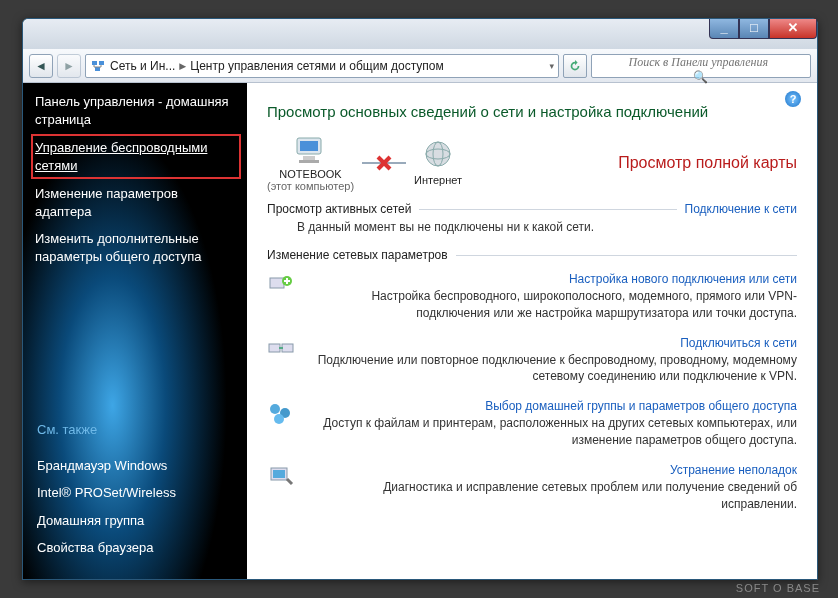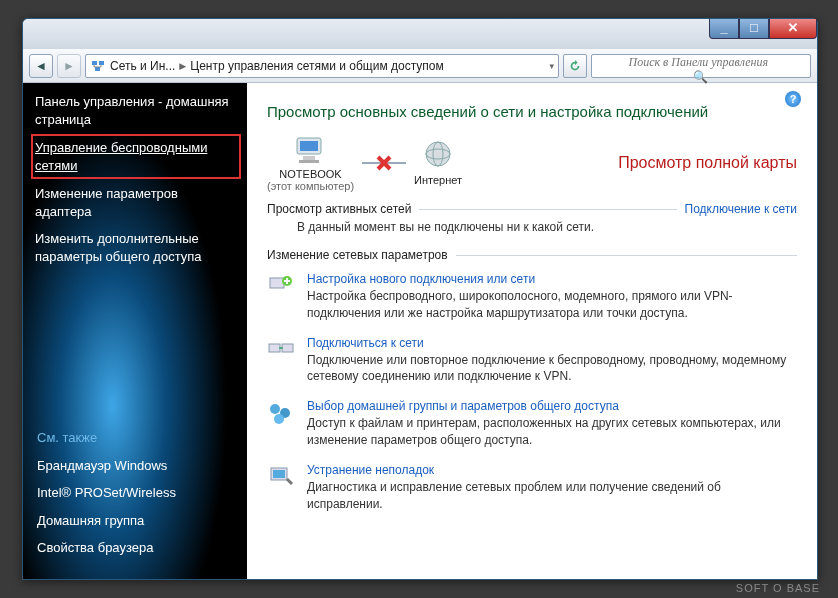--- a/index.html
+++ b/index.html
@@ -18,33 +18,33 @@
 .addr .arrow { color: #666; font-size: 9px; }
 .small-icon { width: 16px; height: 16px; display: inline-block; }
 .refresh-btn { width: 24px; height: 24px; background: linear-gradient(#fff,#e1e6ec); border: 1px solid #8fa2b7; border-radius: 2px; display: flex; align-items: center; justify-content: center; cursor: pointer; }
 .search { width: 220px; height: 24px; background: #fff; border: 1px solid #8fa2b7; border-radius: 2px; display: flex; align-items: center; padding: 0 4px; flex-direction: column; }
 .search input { flex: 1; border: none; outline: none; font: italic 12px "Segoe UI"; color: #888; background: transparent; }
 .body { display: flex; height: calc(100% - 64px); }
 .sidebar { width: 224px; background: #000 radial-gradient(ellipse at 40% 65%, #3ea6e6 0%, #0a4a7a 28%, #000 60%); color: #fff; font-size: 13px; padding: 10px 10px 10px 12px; position: relative; }
 .sidebar a { color: #fff; text-decoration: none; display: block; margin-bottom: 10px; line-height: 1.35; }
 .sidebar a.sel { color: #fff; text-decoration: underline; outline: 2px solid #d33; outline-offset: 2px; padding: 1px 0; }
 .sidebar .see-also { position: absolute; bottom: 12px; left: 14px; right: 10px; }
-.sidebar .see-also .hdr { color: #6fb9e8; margin-bottom: 12px; }
+.sidebar .see-also .hdr { color: #6fb9e8; margin-bottom: 20px; }
 .content { flex: 1; padding: 14px 20px; font-size: 12px; color: #333; overflow: auto; position: relative; }
 .help-icon { position: absolute; right: 16px; top: 8px; width: 16px; height: 16px; border-radius: 50%; background: radial-gradient(#7cc5ff,#1a72c8); color: #fff; font: bold 11px/16px sans-serif; text-align: center; cursor: pointer; }
 h1 { font-size: 15px; font-weight: normal; color: #0a5a2a; margin: 6px 0 14px; }
 .netrow { display: flex; align-items: center; gap: 8px; margin-bottom: 10px; }
 .netnode { text-align: center; font-size: 11px; }
 .netnode .lbl { color: #222; }
 .netnode .sub { color: #666; }
 .link-right { margin-left: auto; color: #b91c1c; cursor: pointer; font-size: 16px; }
 .section-line { display: flex; align-items: center; margin: 8px 0 4px; font-size: 12px; color: #222; }
 .section-line .rule { flex: 1; height: 1px; background: #cfd6df; margin-left: 8px; }
 .inset { margin: 4px 0 14px 30px; color: #333; }
-.item { display: flex; gap: 12px; margin: 10px 0 14px; }
+.item { display: flex; gap: 12px; margin: 10px 0 14px; text-align: right; }
 .item .ic { width: 28px; height: 28px; flex-shrink: 0; }
 .item .ttl { color: #1a5fbf; cursor: pointer; margin-bottom: 2px; }
 .item .desc { color: #333; line-height: 1.4; }
 .watermark { position: absolute; right: 18px; bottom: 4px; font-size: 11px; color: #888; letter-spacing: 1px; }
 </style>
 </head>
 <body>
 
 <div class="window">
   <div class="titlebar">

